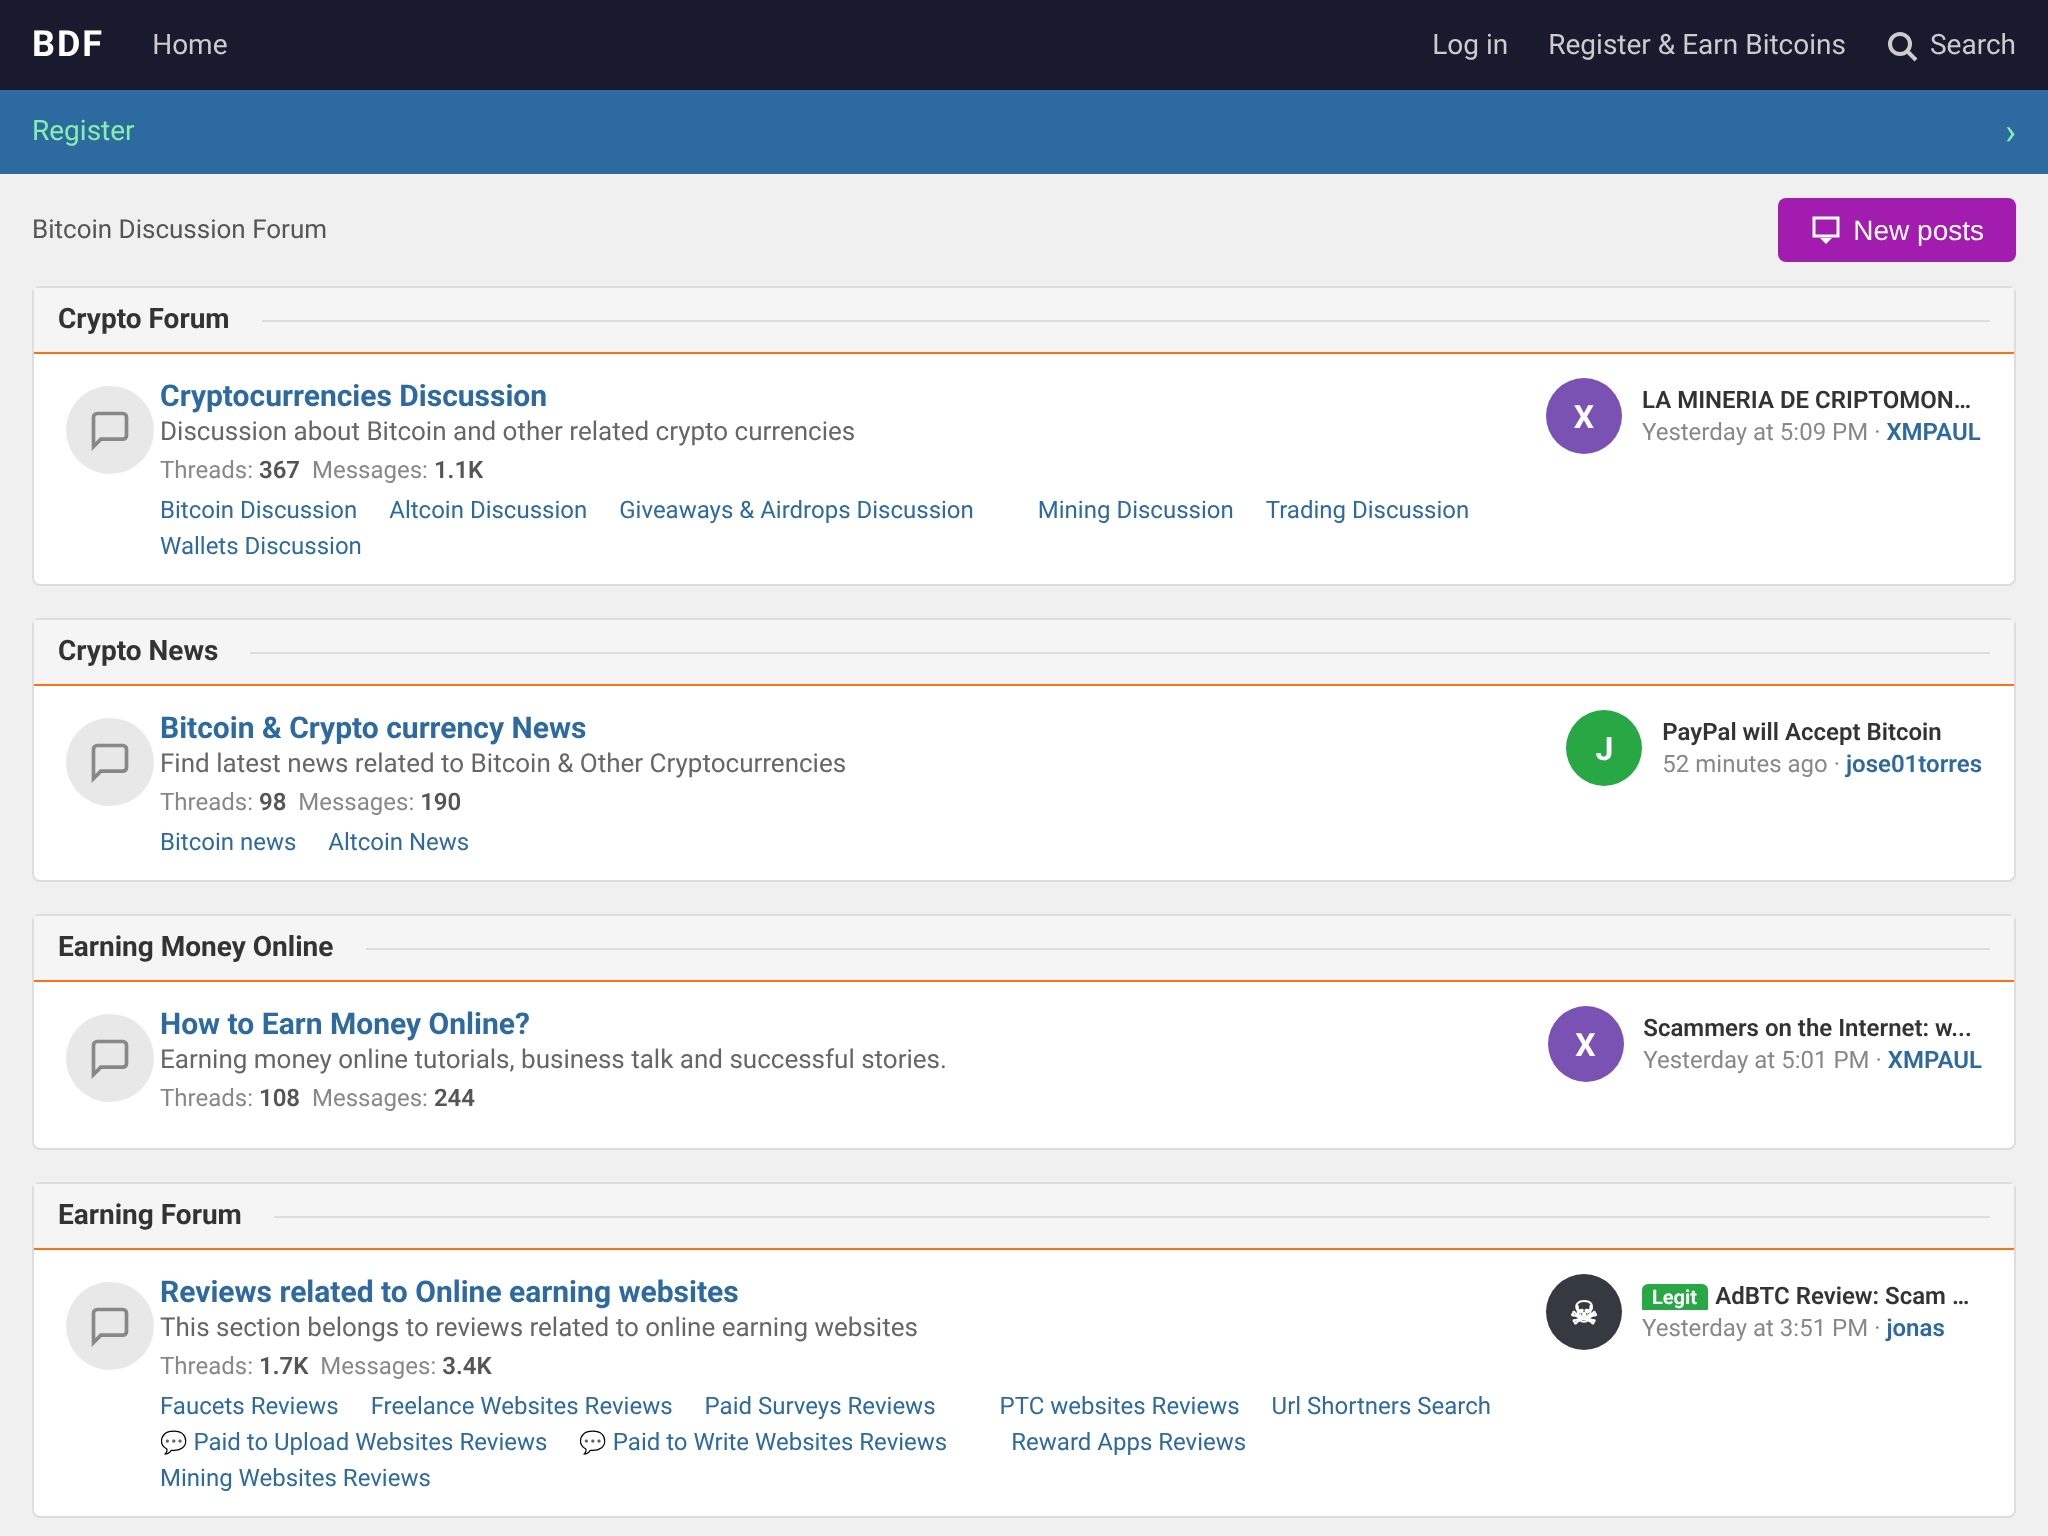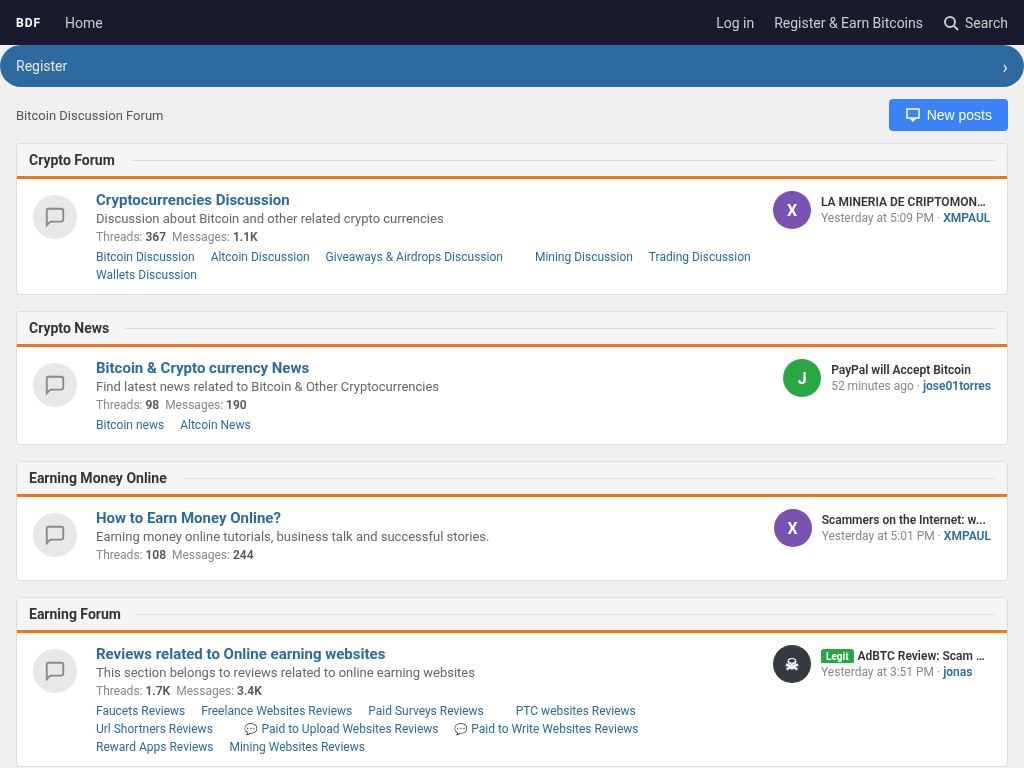--- a/index.html
+++ b/index.html
@@ -1,41 +1,41 @@
 <!DOCTYPE html>
 <html><head>
   <meta charset="utf-8">
   <style>
     * { box-sizing: border-box; margin: 0; padding: 0; }
     body { font-family: -apple-system, BlinkMacSystemFont, 'Segoe UI', Roboto, sans-serif; font-size: 14px; background: #f0f0f0; color: #333; }
 
     
     .nav { background: #1a1a2e; display: flex; align-items: center; height: 45px; padding: 0 16px; gap: 24px; }
-    .nav-logo { color: #fff; font-weight: bold; font-size: 12px; letter-spacing: 1px; }
+    .nav-logo { color: #fff; font-weight: bold; font-size: 18px; letter-spacing: 1px; }
     .nav-home { color: #ccc; font-size: 14px; cursor: pointer; }
     .nav-right { margin-left: auto; display: flex; align-items: center; gap: 20px; }
     .nav-link { color: #ccc; font-size: 14px; cursor: pointer; text-decoration: none; }
     .nav-search { display: flex; align-items: center; gap: 6px; color: #ccc; cursor: pointer; font-size: 14px; justify-content: flex-end; }
 
     
-    .register-banner { background: #2d6a9f; color: #e5e5e5; padding: 0 16px; height: 42px; display: flex; align-items: center; justify-content: space-between; font-size: 14px; border-radius: 21px; }
+    .register-banner { background: #2d6a9f; color: #86efac; padding: 0 16px; height: 42px; display: flex; align-items: center; justify-content: space-between; font-size: 14px; }
     .register-banner .chevron { font-size: 18px; cursor: pointer; }
 
     
     .header-bar { display: flex; align-items: center; justify-content: space-between; padding: 12px 16px; background: #f0f0f0; }
     .breadcrumb { font-size: 13px; color: #555; }
-    .new-posts-btn { background: #3b82f6; color: #fff; border: none; padding: 8px 16px; border-radius: 4px; font-size: 14px; cursor: pointer; display: flex; align-items: center; gap: 6px; justify-content: flex-end; }
+    .new-posts-btn { background: #a21caf; color: #fff; border: none; padding: 8px 16px; border-radius: 4px; font-size: 14px; cursor: pointer; display: flex; align-items: center; gap: 6px; justify-content: flex-end; }
 
     
     .section { background: #fff; border: 1px solid #ddd; border-radius: 4px; margin: 0 16px 16px; }
-    .section-header { background: #f5f5f5; border-bottom: 3px solid #f97316; padding: 8px 12px; font-size: 14px; font-weight: bold; color: #333; display: flex; align-items: center; gap: 8px; }
+    .section-header { background: #f5f5f5; border-bottom: 1px solid #f97316; padding: 8px 12px; font-size: 14px; font-weight: bold; color: #333; display: flex; align-items: center; gap: 8px; }
     .section-header::after { content: ''; flex: 1; height: 1px; background: #ddd; margin-left: 8px; }
 
     
-    .forum-row { display: flex; align-items: flex-start; padding: 12px 16px; border-bottom: 1px solid #eee; gap: 19px; }
+    .forum-row { display: flex; align-items: flex-start; padding: 12px 16px; border-bottom: 1px solid #eee; gap: 3px; }
     .forum-row:last-child { border-bottom: none; }
     .forum-icon { width: 44px; height: 44px; background: #e8e8e8; border-radius: 50%; display: flex; align-items: center; justify-content: center; flex-shrink: 0; margin-top: 4px; }
     .forum-icon svg { width: 22px; height: 22px; color: #888; }
     .forum-info { flex: 1; }
     .forum-title { font-size: 15px; font-weight: bold; color: #2d6a9f; cursor: pointer; text-decoration: none; }
     .forum-desc { font-size: 13px; color: #666; margin: 2px 0 4px; }
     .forum-stats { font-size: 12px; color: #888; margin-bottom: 6px; }
     .forum-stats span { color: #555; font-weight: 600; }
     .forum-sublinks { display: flex; flex-wrap: wrap; gap: 4px 16px; font-size: 12px; }
     .forum-sublink { color: #2d6a9f; cursor: pointer; text-decoration: none; text-align: center; }
@@ -161,21 +161,21 @@
           <svg viewBox="0 0 24 24" fill="none" stroke="#888" stroke-width="2">
             <path d="M21 15a2 2 0 0 1-2 2H7l-4 4V5a2 2 0 0 1 2-2h14a2 2 0 0 1 2 2z"></path>
           </svg>
         </div>
         <div class="forum-info"><a class="forum-title">Reviews related to Online earning websites</a><div class="forum-desc">This section belongs to reviews related to online earning websites</div><div class="forum-stats">Threads: <span>1.7K</span>&nbsp; Messages: <span>3.4K</span></div><div class="forum-sublinks">
             <a class="forum-sublink">Faucets Reviews</a>
             <a class="forum-sublink">Freelance Websites Reviews</a>
             <a class="forum-sublink">Paid Surveys Reviews</a>
             <br>
             <a class="forum-sublink">PTC websites Reviews</a>
-            <a class="forum-sublink">Url Shortners Reviews</a>
+            <a class="forum-sublink">Url Shortners Search</a>
             <br>
             <a class="forum-sublink icon-link">Paid to Upload Websites Reviews</a>
             <a class="forum-sublink icon-link">Paid to Write Websites Reviews</a>
             <br>
             <a class="forum-sublink">Reward Apps Reviews</a>
             <a class="forum-sublink">Mining Websites Reviews</a>
           </div></div>
         <div class="forum-last">
           <div class="forum-last-avatar avatar-dark">☠</div>
           <div class="forum-last-info">

